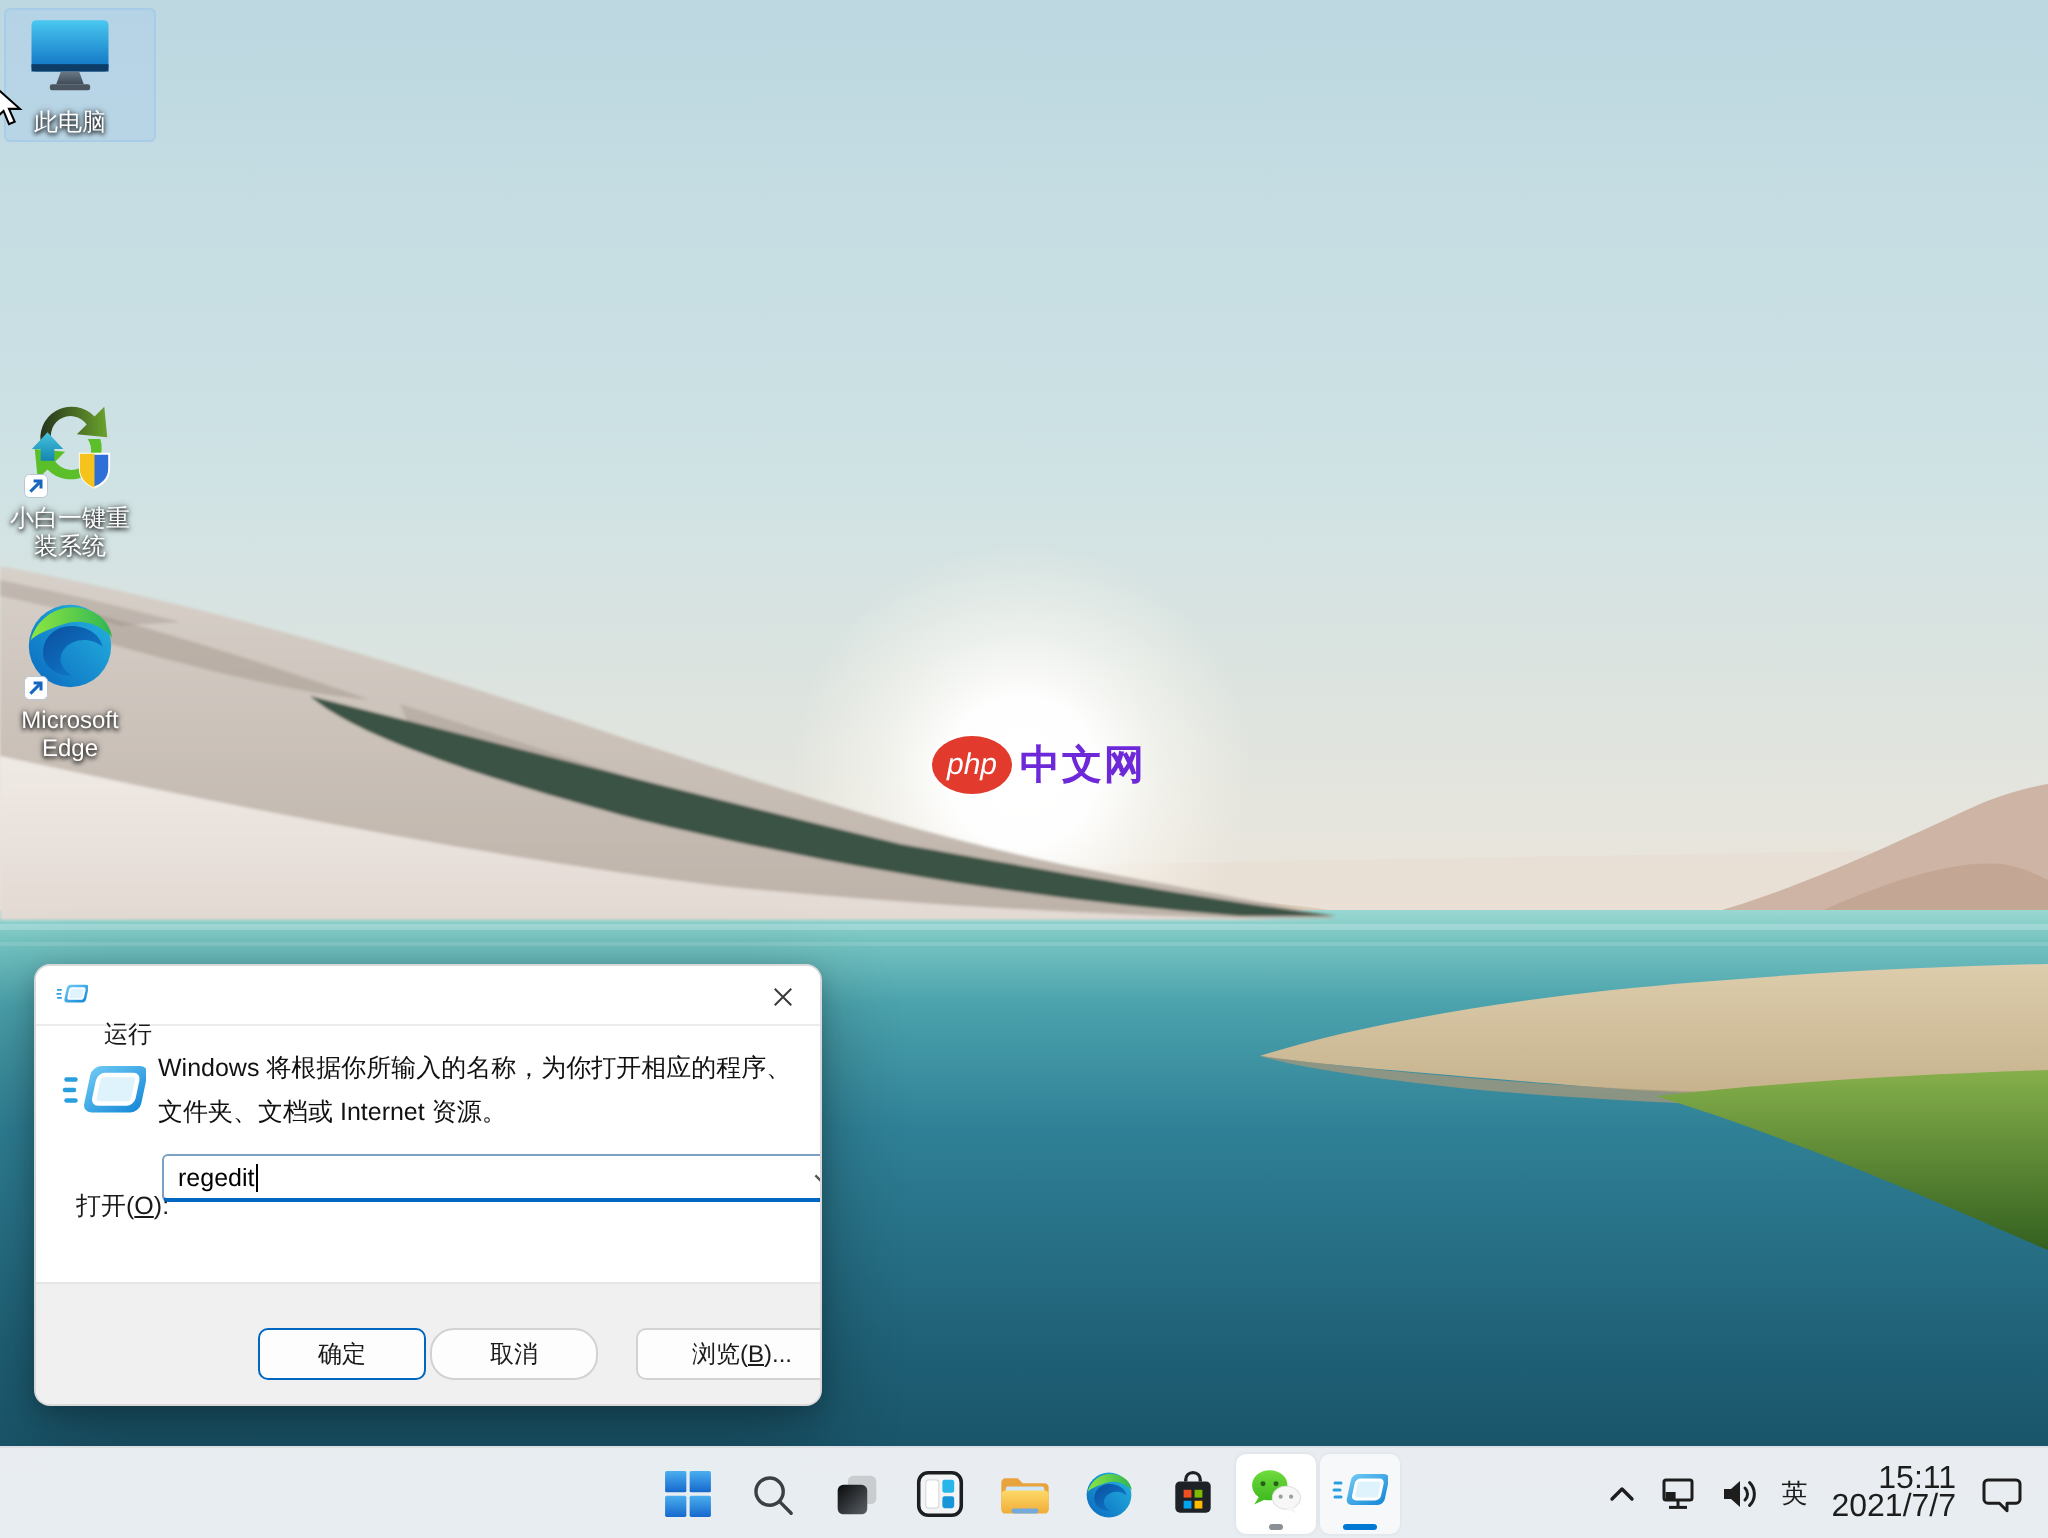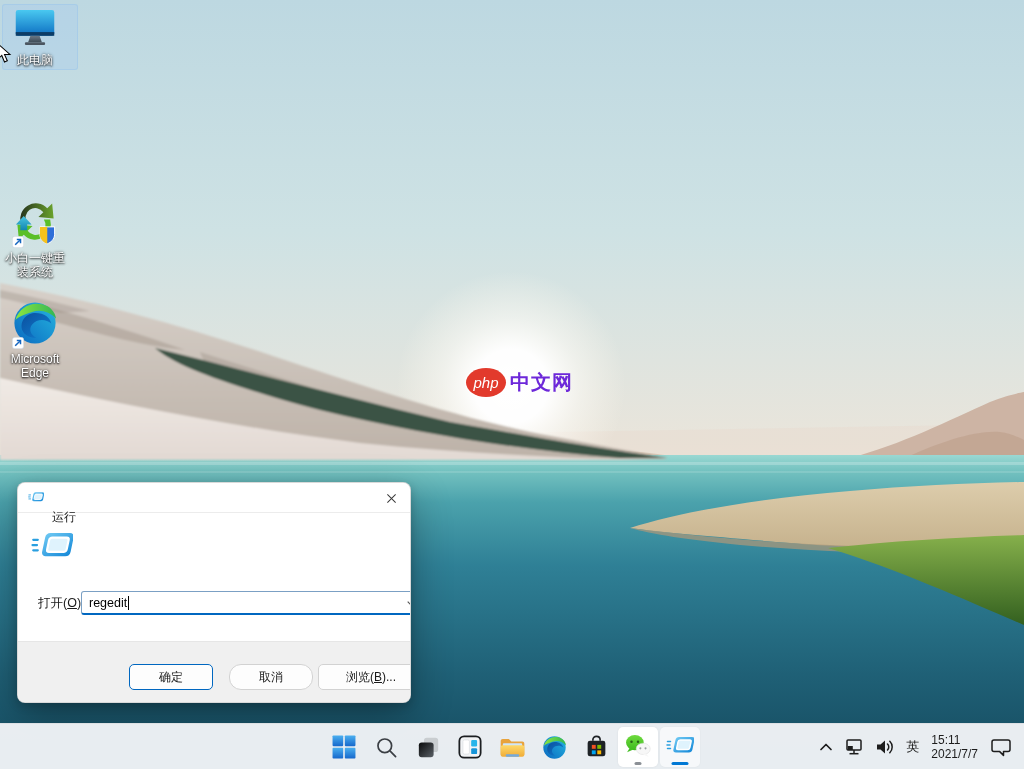--- a/index.html
+++ b/index.html
@@ -40,54 +40,54 @@
   #dlg-titlebar { position:absolute; left:0; top:0; width:100%; height:30px;
     display:flex; align-items:center; padding-left:10px; border-bottom:1px solid #ececec; background:#fff; }
   #dlg-title { margin-left:8px; font-size:12px; color:#191919;margin-top:39px; }
   #dlg-close { position:absolute; right:7px; top:4px; width:24px; height:22px;
     display:flex; align-items:center; justify-content:center; border-radius:4px; }
   #dlg-bigicon { position:absolute; left:13px; top:47px; }
   #dlg-desc { position:absolute; left:61px; top:41px; width:326px; line-height:21.5px;
     font-size:12.5px; color:#111; white-space:nowrap; }
   #dlg-open-label { position:absolute; left:20px; top:112px; font-size:12.5px; }
   .mnemonic { text-decoration:underline; }
-  #dlg-input { position:absolute; left:63px; top:108px; width:346px; height:24px;
+  #dlg-input { position:absolute; left:63px; top:94px; width:346px; height:24px;
     background:#fff; border:1px solid #7ba0c4; border-bottom:2px solid #0067c0;
     border-radius:3px; display:flex; align-items:center; padding-left:7px; }
   #dlg-input-value { font-size:12.5px; color:#000; }
   #caret { display:inline-block; width:1px; height:14px; background:#000; margin-left:1px; }
   #combo-chevron { position:absolute; right:9px; top:9px; }
   #dlg-footer { position:absolute; left:0; top:158px; width:100%; height:63px;
     background:#f0f0f0; border-top:1px solid #e6e6e6; }
   .dlg-btn { position:absolute; top:22px; width:84px; height:26px; border-radius:5px;
     background:#fdfdfd; border:1px solid #d2d2d2; font-size:12px; color:#1a1a1a;
     display:flex; align-items:center; justify-content:center;
     font-family:"Liberation Sans","DejaVu Sans",sans-serif; }
   #btn-ok { left:111px; border:1.5px solid #0067c0; }
-  #btn-cancel { left:211px;border-radius:12px; }
+  #btn-cancel { left:197px;border-radius:12px; }
   #btn-browse { left:300px; width:106px; }
 
   
   #taskbar { position:absolute; left:0; bottom:0; width:1024px; height:46px;
     background:rgba(241,244,247,.96); border-top:1px solid rgba(0,0,0,.05); }
   #tb-center { position:absolute; left:50%; top:3px; transform:translateX(-50%);
     display:flex; gap:2px; }
   .tb-btn { width:40px; height:40px; border-radius:5px; display:flex;
     align-items:center; justify-content:center; position:relative; }
   .tb-btn.tile-white { background:#ffffff; box-shadow:0 0 2px rgba(0,0,0,.08); }
   .tb-btn.tile-light { background:rgba(255,255,255,.62); box-shadow:0 0 2px rgba(0,0,0,.06); }
   .pill { position:absolute; bottom:2px; left:50%; transform:translateX(-50%);
     height:3px; border-radius:2px; }
   .pill-run { width:17px; background:#0078d4; }
   .pill-wechat { width:7px; background:#8b9096; }
   #tb-tray { position:absolute; right:8px; top:0; height:46px; display:flex; align-items:center; }
   .tray-btn { height:34px; display:flex; align-items:center; justify-content:center;
     border-radius:4px; padding:0 4px; }
   #tray-ime { font-size:13px; color:#1d1d1d; padding:0 6px; }
-  #tray-clock { font-size:12px; line-height:14.5px; color:#1d1d1d;
+  #tray-clock { text-align:right; font-size:16px; line-height:14.5px; color:#1d1d1d;
     margin:0 8px 0 6px; }
 </style>
 </head>
 <body>
 
 <svg width="0" height="0" style="position:absolute" aria-hidden="true">
   <defs>
     <linearGradient id="skyg" x1="0" y1="0" x2="0" y2="1">
       <stop offset="0" stop-color="#bdd8e1"></stop>
         <stop offset=".5" stop-color="#cee2e4"></stop>
@@ -357,20 +357,24 @@
     </div>
     <div id="dlg-close">
       <svg width="11" height="11">
           <use href="#sym-close"></use>
         </svg>
     </div>
 
     <svg id="dlg-bigicon" width="42" height="33">
         <use href="#sym-run"></use>
       </svg>
+    <div id="dlg-desc">
+      <div>Windows 将根据你所输入的名称，为你打开相应的程序、</div>
+      <div>文件夹、文档或 Internet 资源。</div>
+    </div>
 
     <div id="dlg-open-label"><span>打开(</span><span class="mnemonic">O</span><span>):</span></div>
 
     <div id="dlg-input">
       <span id="dlg-input-value">regedit</span>
       <span id="caret"></span>
       <svg id="combo-chevron" width="10" height="6">
           <use href="#sym-combochev"></use>
         </svg>
     </div>

